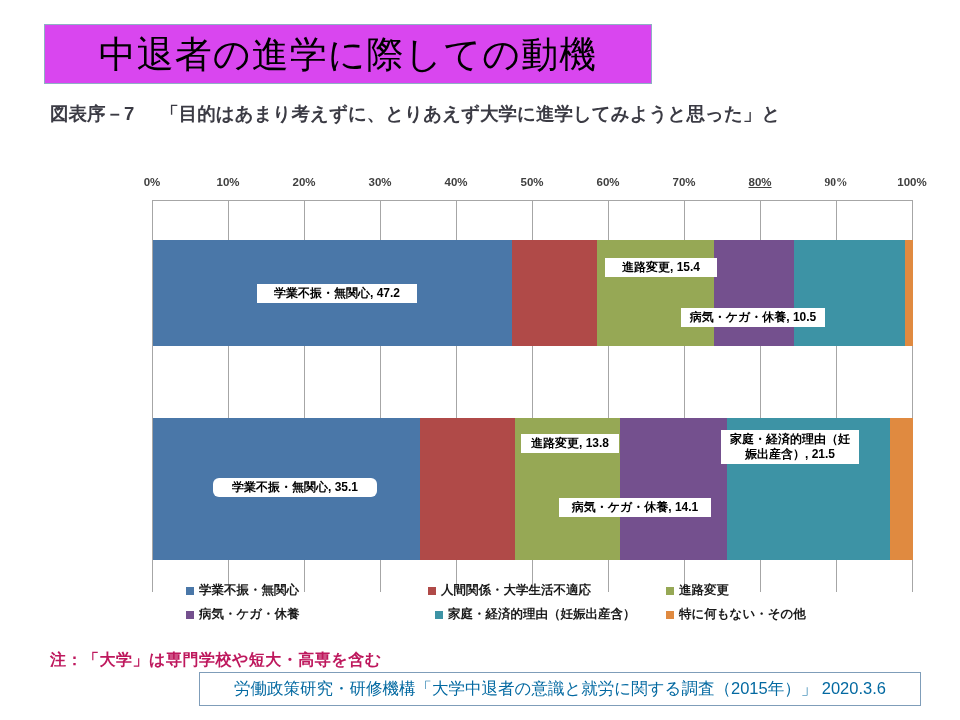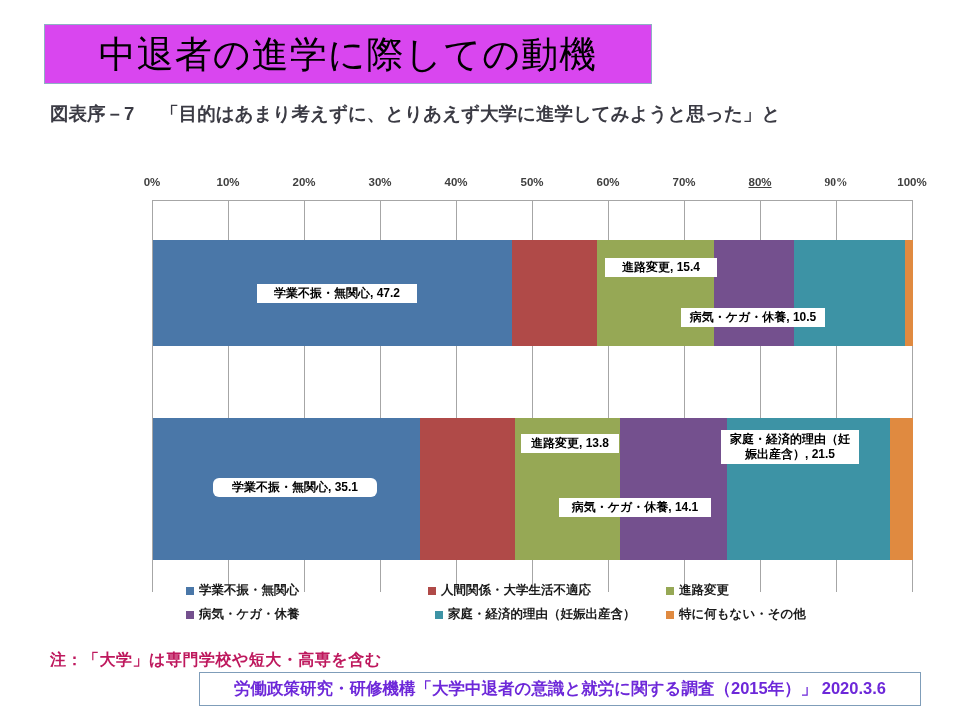--- a/index.html
+++ b/index.html
@@ -211,23 +211,23 @@
     height: 34px;
     border: 1px solid #7F9DB9;
     background: #ffffff;
     box-sizing: border-box;
     display: flex;
     align-items: center;
     justify-content: center;
   }
   #source-text {
     font-size: 16.5px;
-    color: #6d28d9;
-    white-space: nowrap;
-    font-weight: 700;
+    color: #0369a1;
+    white-space: nowrap;
+    font-weight: 400;
   }
 </style>
 </head>
 <body>
 
 <div id="slide-title-box">
   <div id="slide-title-text">中退者の進学に際しての動機</div>
 </div>
 
 <div id="figure-heading">

